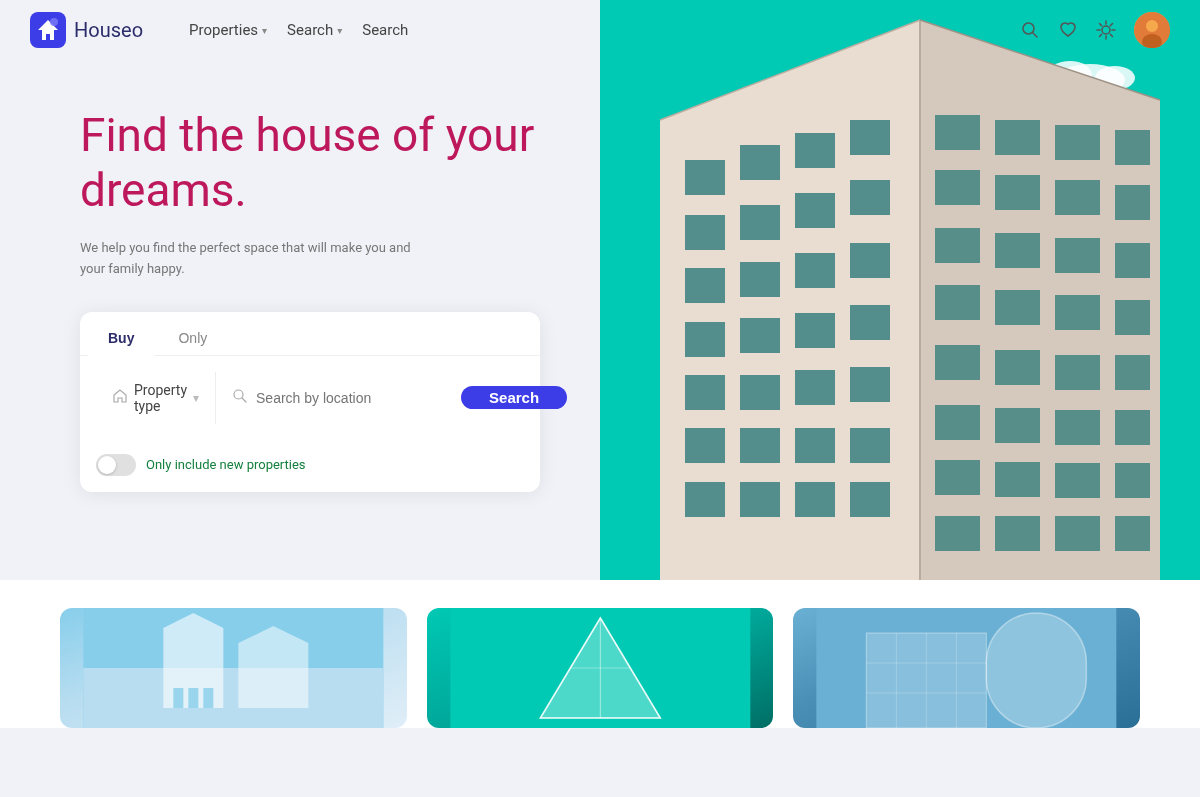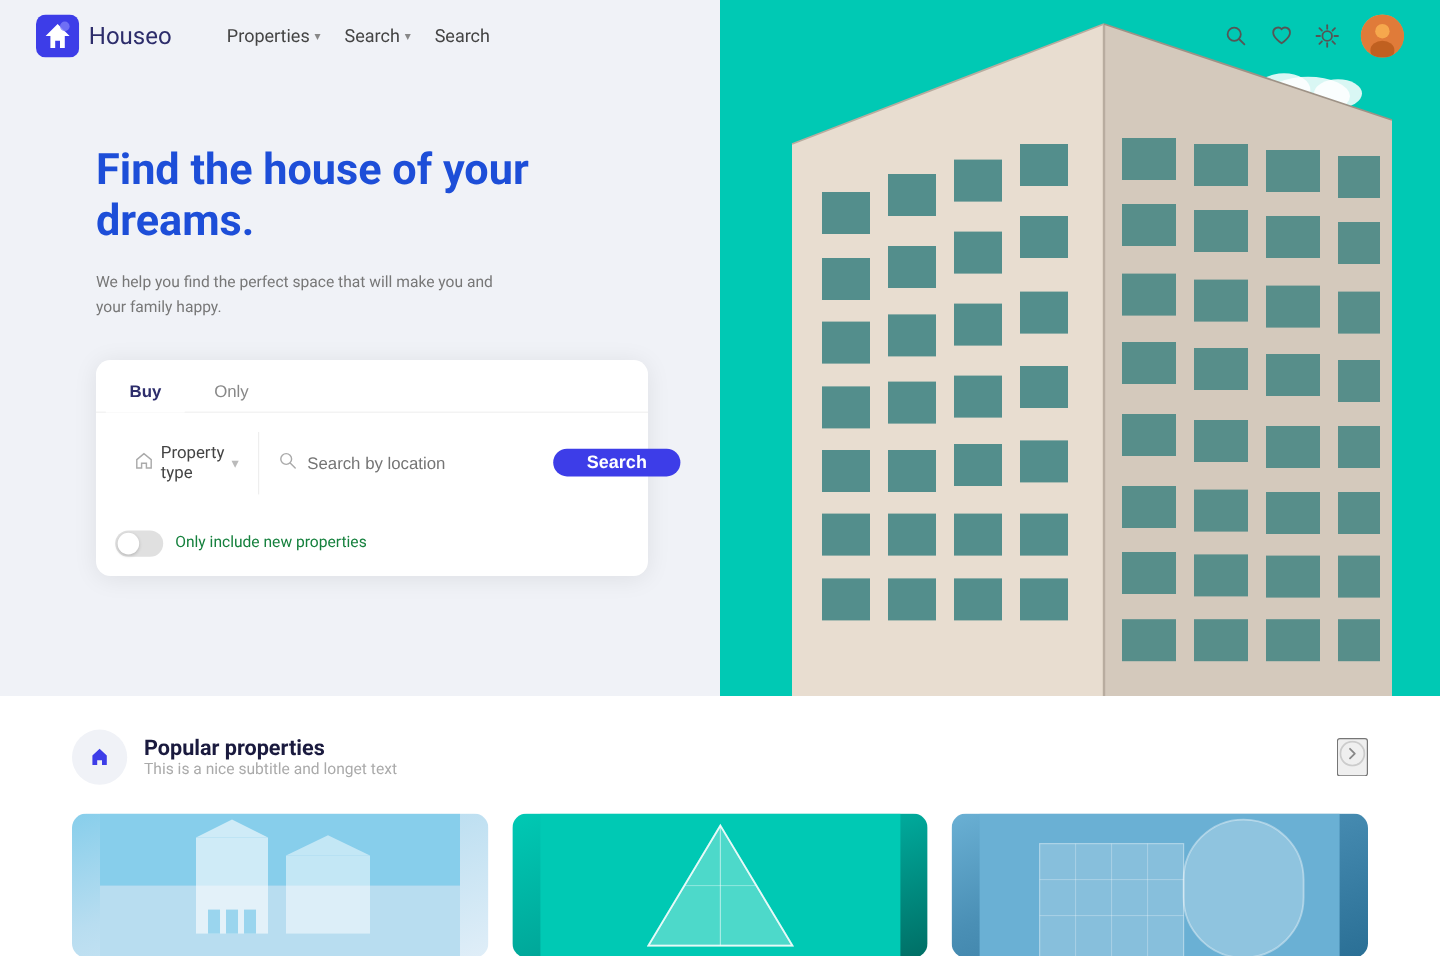--- a/index.html
+++ b/index.html
@@ -93,23 +93,23 @@
     
     .left-panel {
       width: 600px;
       background: #f0f2f7;
       padding: 80px 60px 60px 80px;
       display: flex;
       flex-direction: column;
       justify-content: center;
     }
     .hero-title {
-      font-size: 36px;
-      font-weight: 700;
-      color: #1d4ed8;
+      font-size: 46px;
+      font-weight: 400;
+      color: #be185d;
       line-height: 1.2;
       margin-bottom: 20px;
     }
     .hero-subtitle {
       font-size: 13px;
       color: #777;
       line-height: 1.6;
       margin-bottom: 32px;
       max-width: 340px;
     }
@@ -500,39 +500,20 @@
       <line x1="320" y1="20" x2="320" y2="580" stroke="#b8ac9f" stroke-width="2"></line>
 
       <line x1="60" y1="120" x2="320" y2="20" stroke="#b8ac9f" stroke-width="1.5"></line>
 
       <line x1="320" y1="20" x2="560" y2="100" stroke="#9e9286" stroke-width="1.5"></line>
     </svg>
   </div>
 </div>
 
 <div class="bottom-section">
-  <div class="section-header">
-    <div class="section-header-left">
-      <div class="section-icon-circle">
-        <svg width="20" height="20" viewBox="0 0 20 20" fill="none">
-          <path d="M10 3L4 8.5v8h4v-4h4v4h4v-8z" fill="#3d3de8"></path>
-        </svg>
-      </div>
-      <div>
-        <div class="section-title">Popular properties</div>
-        <div class="section-subtitle">This is a nice subtitle and longet text</div>
-      </div>
-    </div>
-    <button class="section-arrow">
-      <svg width="22" height="22" viewBox="0 0 22 22" fill="none">
-        <circle cx="11" cy="11" r="10" stroke="#ccc" stroke-width="1.5"></circle>
-        <path d="M9 7l4 4-4 4" stroke="#888" stroke-width="1.5" stroke-linecap="round" stroke-linejoin="round"></path>
-      </svg>
-    </button>
-  </div>
 
   <div class="property-cards">
     <div class="property-card">
       <div class="card-img-1">
         <svg width="100%" height="100%" viewBox="0 0 300 120">
           <rect width="300" height="120" fill="#87ceeb"></rect>
           <rect x="0" y="60" width="300" height="60" fill="#b8ddf0"></rect>
 
           <rect x="80" y="20" width="60" height="80" fill="rgba(255,255,255,0.6)"></rect>
           <polygon points="110,5 140,20 80,20" fill="rgba(255,255,255,0.6)"></polygon>

